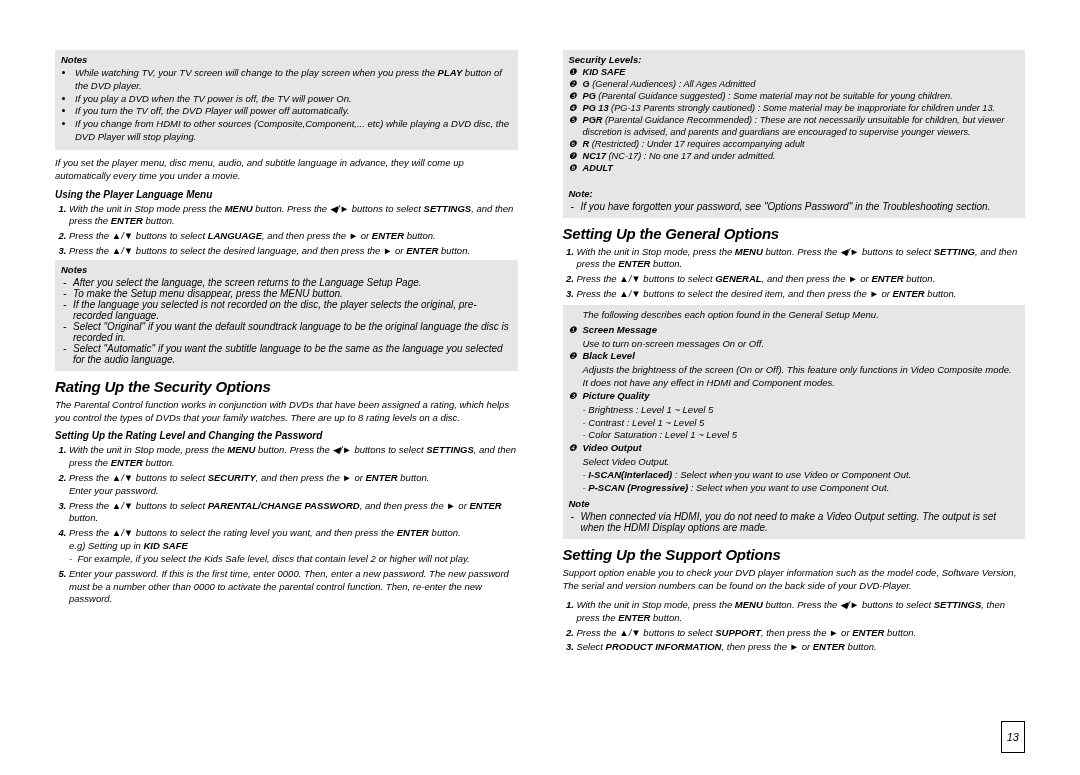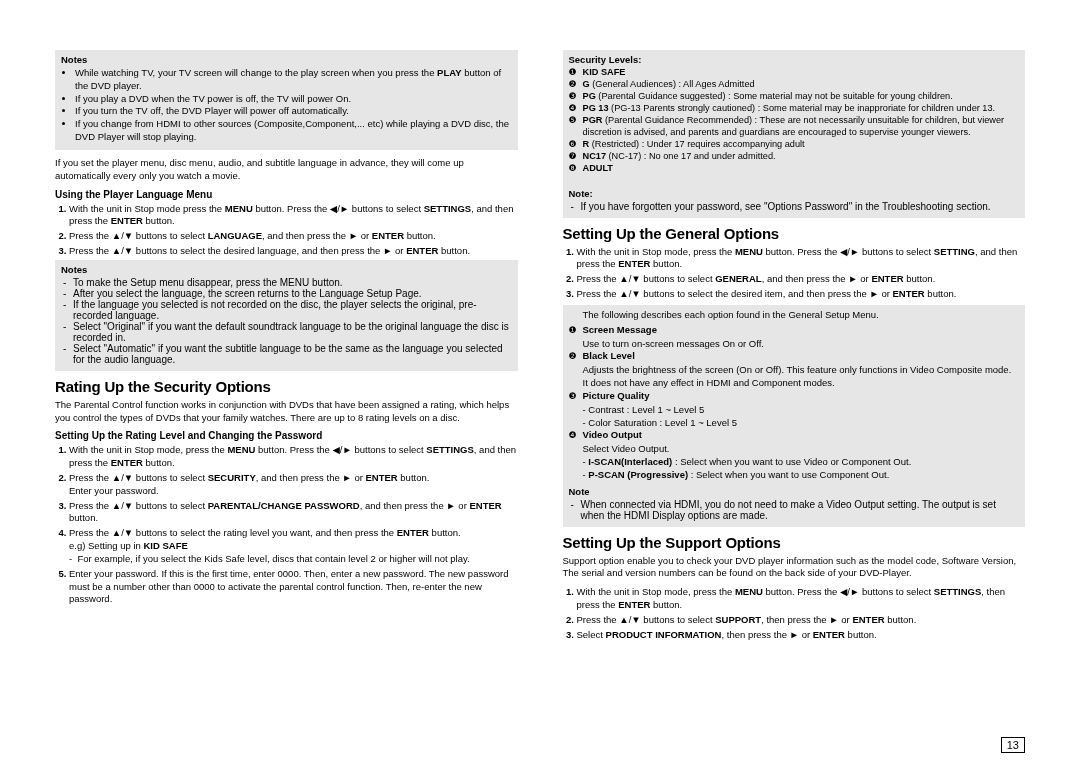--- a/index.html
+++ b/index.html
@@ -1,17 +1,17 @@
 <!DOCTYPE html>
 <html><head>
 <meta charset="utf-8">
 <style>
   * { box-sizing: border-box; margin: 0; padding: 0; }
   body { font-family: Arial, Helvetica, sans-serif; font-size: 10px; background: #fff; color: #000; }
-  .page { width: 1080px; height: 775px; margin: 0 auto; position: relative; padding: 50px 55px 30px 55px; display: flex; gap: 45px; }
+  .page { width: 1080px; height: 775px; margin: 0 auto; position: relative; padding: 50px 55px 30px 55px; display: flex; gap: 45px; font-style: italic; }
   .col { flex: 1; min-width: 0; }
   h2 { font-size: 15px; font-weight: bold; margin: 3px 0 4px 0; font-family: Arial, sans-serif; letter-spacing: -0.2px; }
   .notebox { background: #e6e6e6; padding: 4px 6px 6px 6px; margin-bottom: 7px; }
   .notebox-title { font-size: 9.5px; font-weight: bold; margin-bottom: 2px; }
   .sub { font-size: 10px; font-weight: bold; margin: 6px 0 3px 0; }
   p.lead { font-size: 9.5px; line-height: 1.35; margin-bottom: 6px; }
   .list { padding-left: 14px; }
   .list li { font-size: 9.5px; line-height: 1.35; margin-bottom: 2px; }
   ol.list { list-style: decimal; }
   ol.list li::marker { font-weight: bold; }
@@ -19,49 +19,49 @@
   ul.dash li { position: relative; padding-left: 0; }
   ul.dash li::before { content: "- "; position: absolute; left: -10px; }
   ul.bullet { list-style: disc; padding-left: 14px; }
   ul.bullet li { font-size: 9.5px; line-height: 1.35; }
   .sec-levels { list-style: none; padding-left: 0; }
   .sec-levels li { font-size: 9.2px; line-height: 1.3; padding-left: 14px; position: relative; }
   .sec-levels li .n { position: absolute; left: 0; font-size: 9px; }
   .inline { font-size: 9.5px; line-height: 1.35; margin-left: 14px; margin-bottom: 1px; position: relative; }
   .inline .n { position: absolute; left: -14px; font-size: 9px; }
   .inline .t { font-weight: bold; }
-  .pagenum { position: absolute; bottom: 22px; right: 55px; border: 1.2px solid #000; padding: 1px 5px; font-size: 11px; font-weight: normal; }
+  .pagenum { position: absolute; bottom: 22px; right: 55px; border: 1.2px solid #000; padding: 9px 5px; font-size: 11px; font-weight: normal; }
 </style>
 </head>
 <body>
 
 <div class="page">
   <div class="col">
     <div class="notebox">
       <div class="notebox-title">Notes</div>
       <ul class="bullet" id="notes1">
           <li>While watching TV, your TV screen will change to the play screen when you press the <b>PLAY</b> button of the DVD player.</li>
           <li>If you play a DVD when the TV power is off, the TV will power On.</li>
           <li>If you turn the TV off, the DVD Player will power off automatically.</li>
           <li>If you change from HDMI to other sources (Composite,Component,... etc) while playing a DVD disc, the DVD Player will stop playing.</li>
         </ul>
     </div>
 
-    <p class="lead">If you set the player menu, disc menu, audio, and subtitle language in advance, they will come up automatically every only you watch a movie.</p>
+    <p class="lead">If you set the player menu, disc menu, audio, and subtitle language in advance, they will come up automatically every time you under a movie.</p>
     <div class="sub">Using the Player Language Menu</div>
     <ol class="list" id="lang-steps">
         <li>With the unit in Stop mode press the <b>MENU</b> button. Press the ◀/► buttons to select <b>SETTINGS</b>, and then press the <b>ENTER</b> button.</li>
         <li>Press the ▲/▼ buttons to select <b>LANGUAGE</b>, and then press the ► or <b>ENTER</b> button.</li>
         <li>Press the ▲/▼ buttons to select the desired language, and then press the ► or <b>ENTER</b> button.</li>
       </ol>
     <div class="notebox">
       <div class="notebox-title">Notes</div>
       <ul class="dash" id="lang-notes">
+          <li>After you select the language, the screen returns to the Language Setup Page.</li>
           <li>To make the Setup menu disappear, press the MENU button.</li>
-          <li>After you select the language, the screen returns to the Language Setup Page.</li>
           <li>If the language you selected is not recorded on the disc, the player selects the original, pre-recorded language.</li>
           <li>Select "Original" if you want the default soundtrack language to be the original language the disc is recorded in.</li>
           <li>Select "Automatic" if you want the subtitle language to be the same as the language you selected for the audio language.</li>
         </ul>
     </div>
 
     <h2>Rating Up the Security Options</h2>
     <p class="lead">The Parental Control function works in conjunction with DVDs that have been assigned a rating, which helps you control the types of DVDs that your family watches. There are up to 8 rating levels on a disc.</p>
     <div class="sub">Setting Up the Rating Level and Changing the Password</div>
     <ol class="list" id="sec-steps">
@@ -99,20 +99,21 @@
         <li>Press the ▲/▼ buttons to select the desired item, and then press the ► or <b>ENTER</b> button.</li>
       </ol>
     <div class="notebox" style="margin-top:4px">
       <div style="font-size:9.5px;margin-bottom:4px;margin-left:14px">The following describes each option found in the General Setup Menu.</div>
       <div id="gen-items">
           <div class="inline"><span class="n">❶</span><span class="t">Screen Message</span></div>
           <div style="font-size: 9.5px; line-height: 1.35; margin-left: 14px;">Use to turn on-screen messages On or Off.</div>
           <div class="inline"><span class="n">❷</span><span class="t">Black Level</span></div>
           <div style="font-size: 9.5px; line-height: 1.35; margin-left: 14px;">Adjusts the brightness of the screen (On or Off). This feature only functions in Video Composite mode. It does not have any effect in HDMI and Component modes.</div>
           <div class="inline"><span class="n">❸</span><span class="t">Picture Quality</span></div>
+          <div style="font-size: 9.5px; line-height: 1.35; margin-left: 14px;">- Brightness : Level 1 ~ Level 5</div>
           <div style="font-size: 9.5px; line-height: 1.35; margin-left: 14px;">- Contrast : Level 1 ~ Level 5</div>
           <div style="font-size: 9.5px; line-height: 1.35; margin-left: 14px;">- Color Saturation : Level 1 ~ Level 5</div>
           <div class="inline"><span class="n">❹</span><span class="t">Video Output</span></div>
           <div style="font-size: 9.5px; line-height: 1.35; margin-left: 14px;">Select Video Output.</div>
           <div style="font-size: 9.5px; line-height: 1.35; margin-left: 14px;">- <b>I-SCAN(Interlaced)</b> : Select when you want to use Video or Component Out.</div>
           <div style="font-size: 9.5px; line-height: 1.35; margin-left: 14px;">- <b>P-SCAN (Progressive)</b> : Select when you want to use Component Out.</div>
         </div>
       <div class="notebox-title" style="margin-top:4px">Note</div>
       <ul class="dash" id="gen-note">
           <li>When connected via HDMI, you do not need to make a Video Output setting. The output is set when the HDMI Display options are made.</li>

